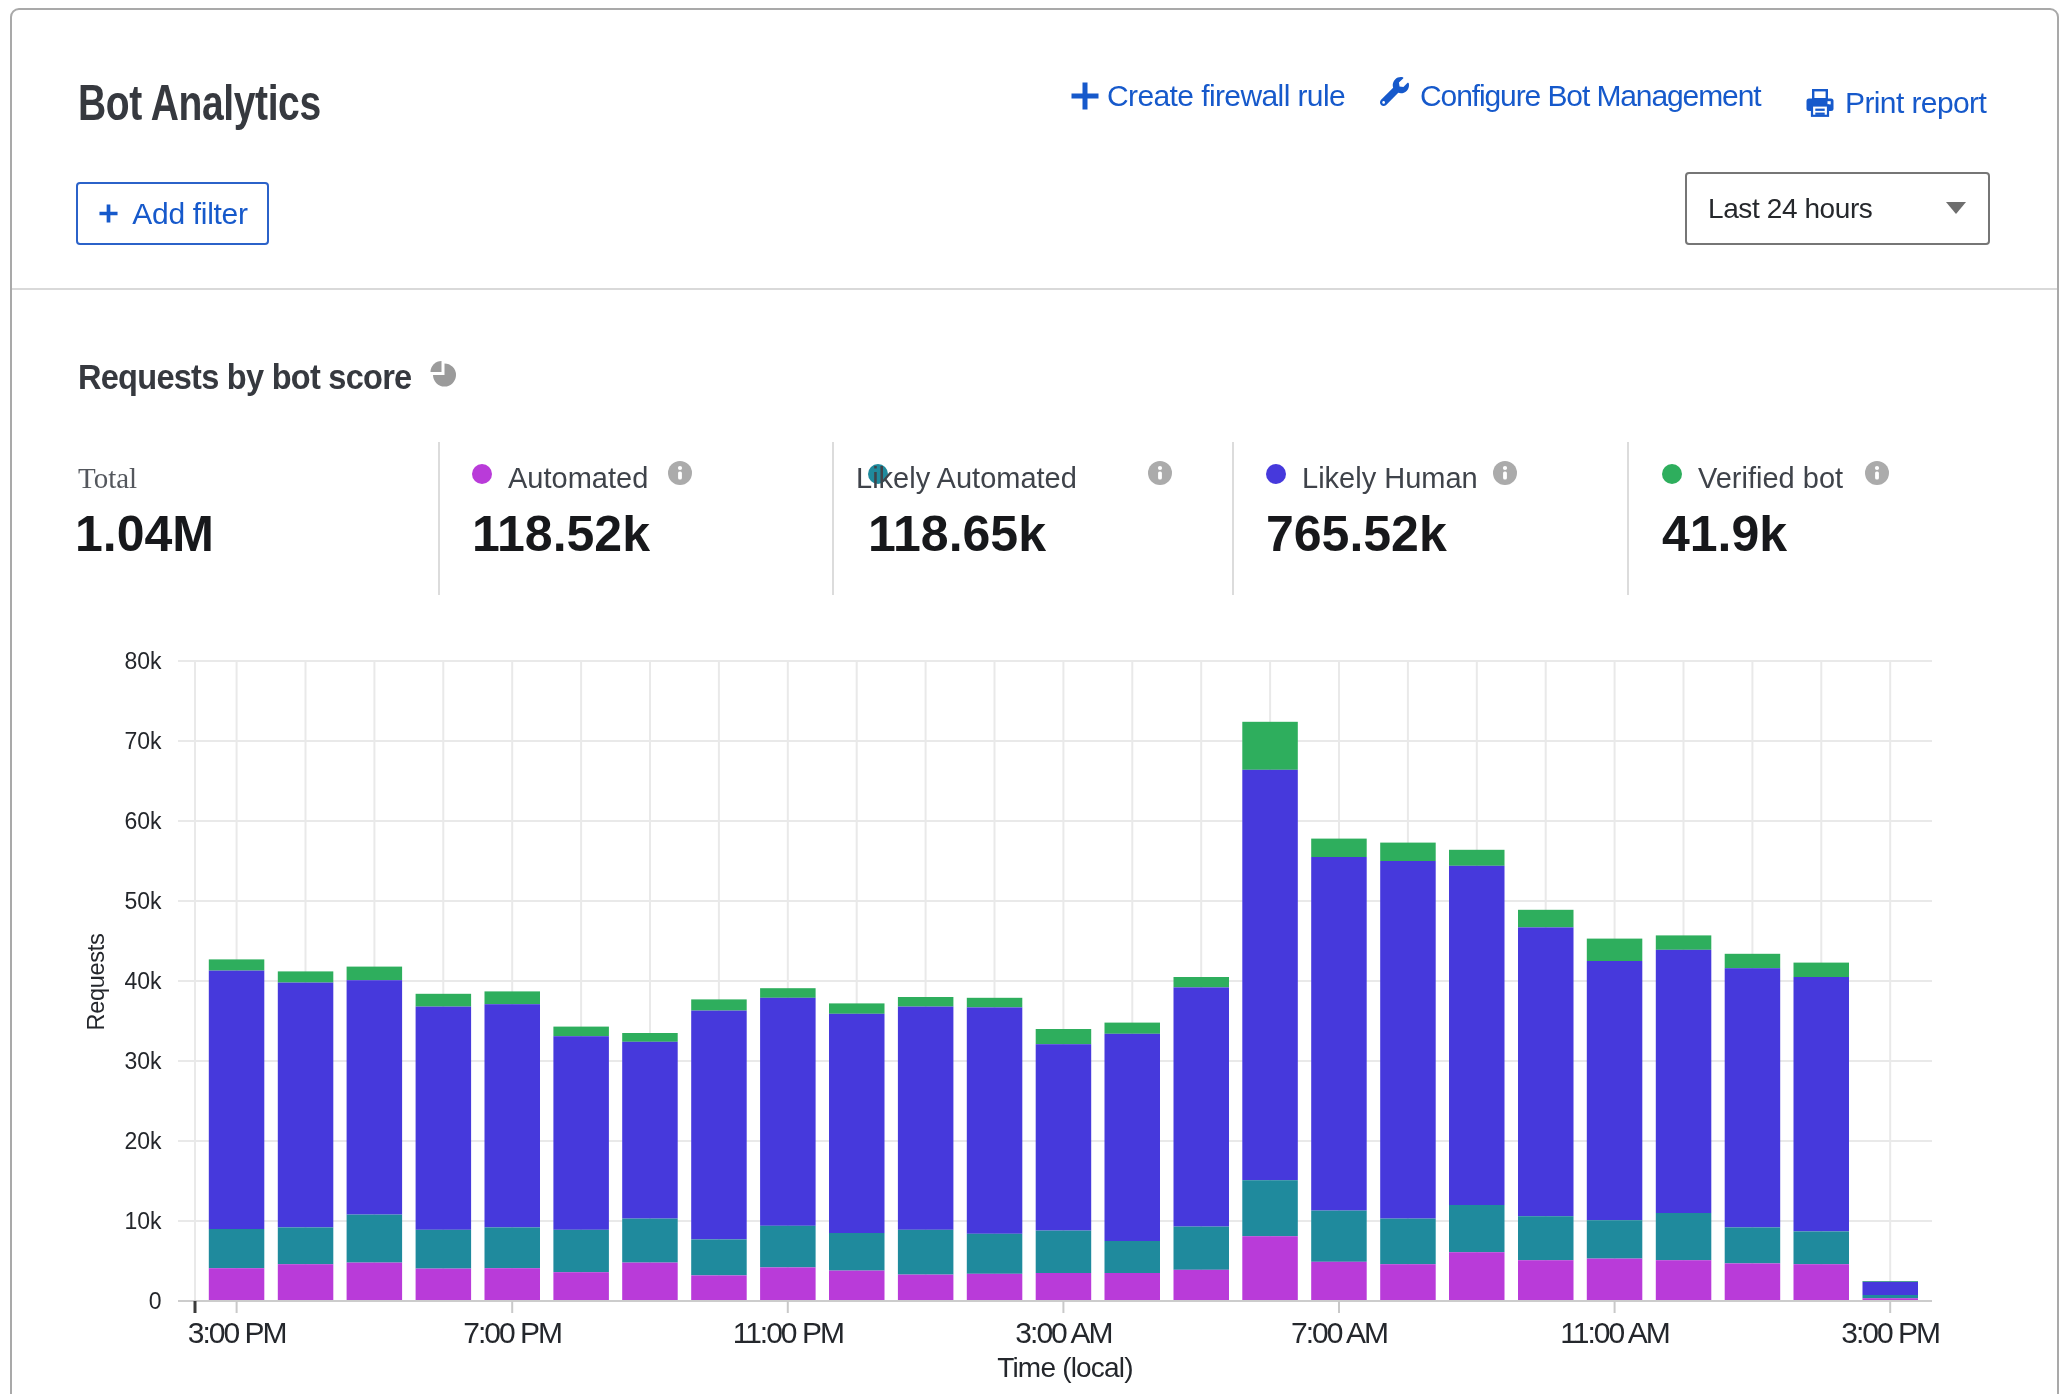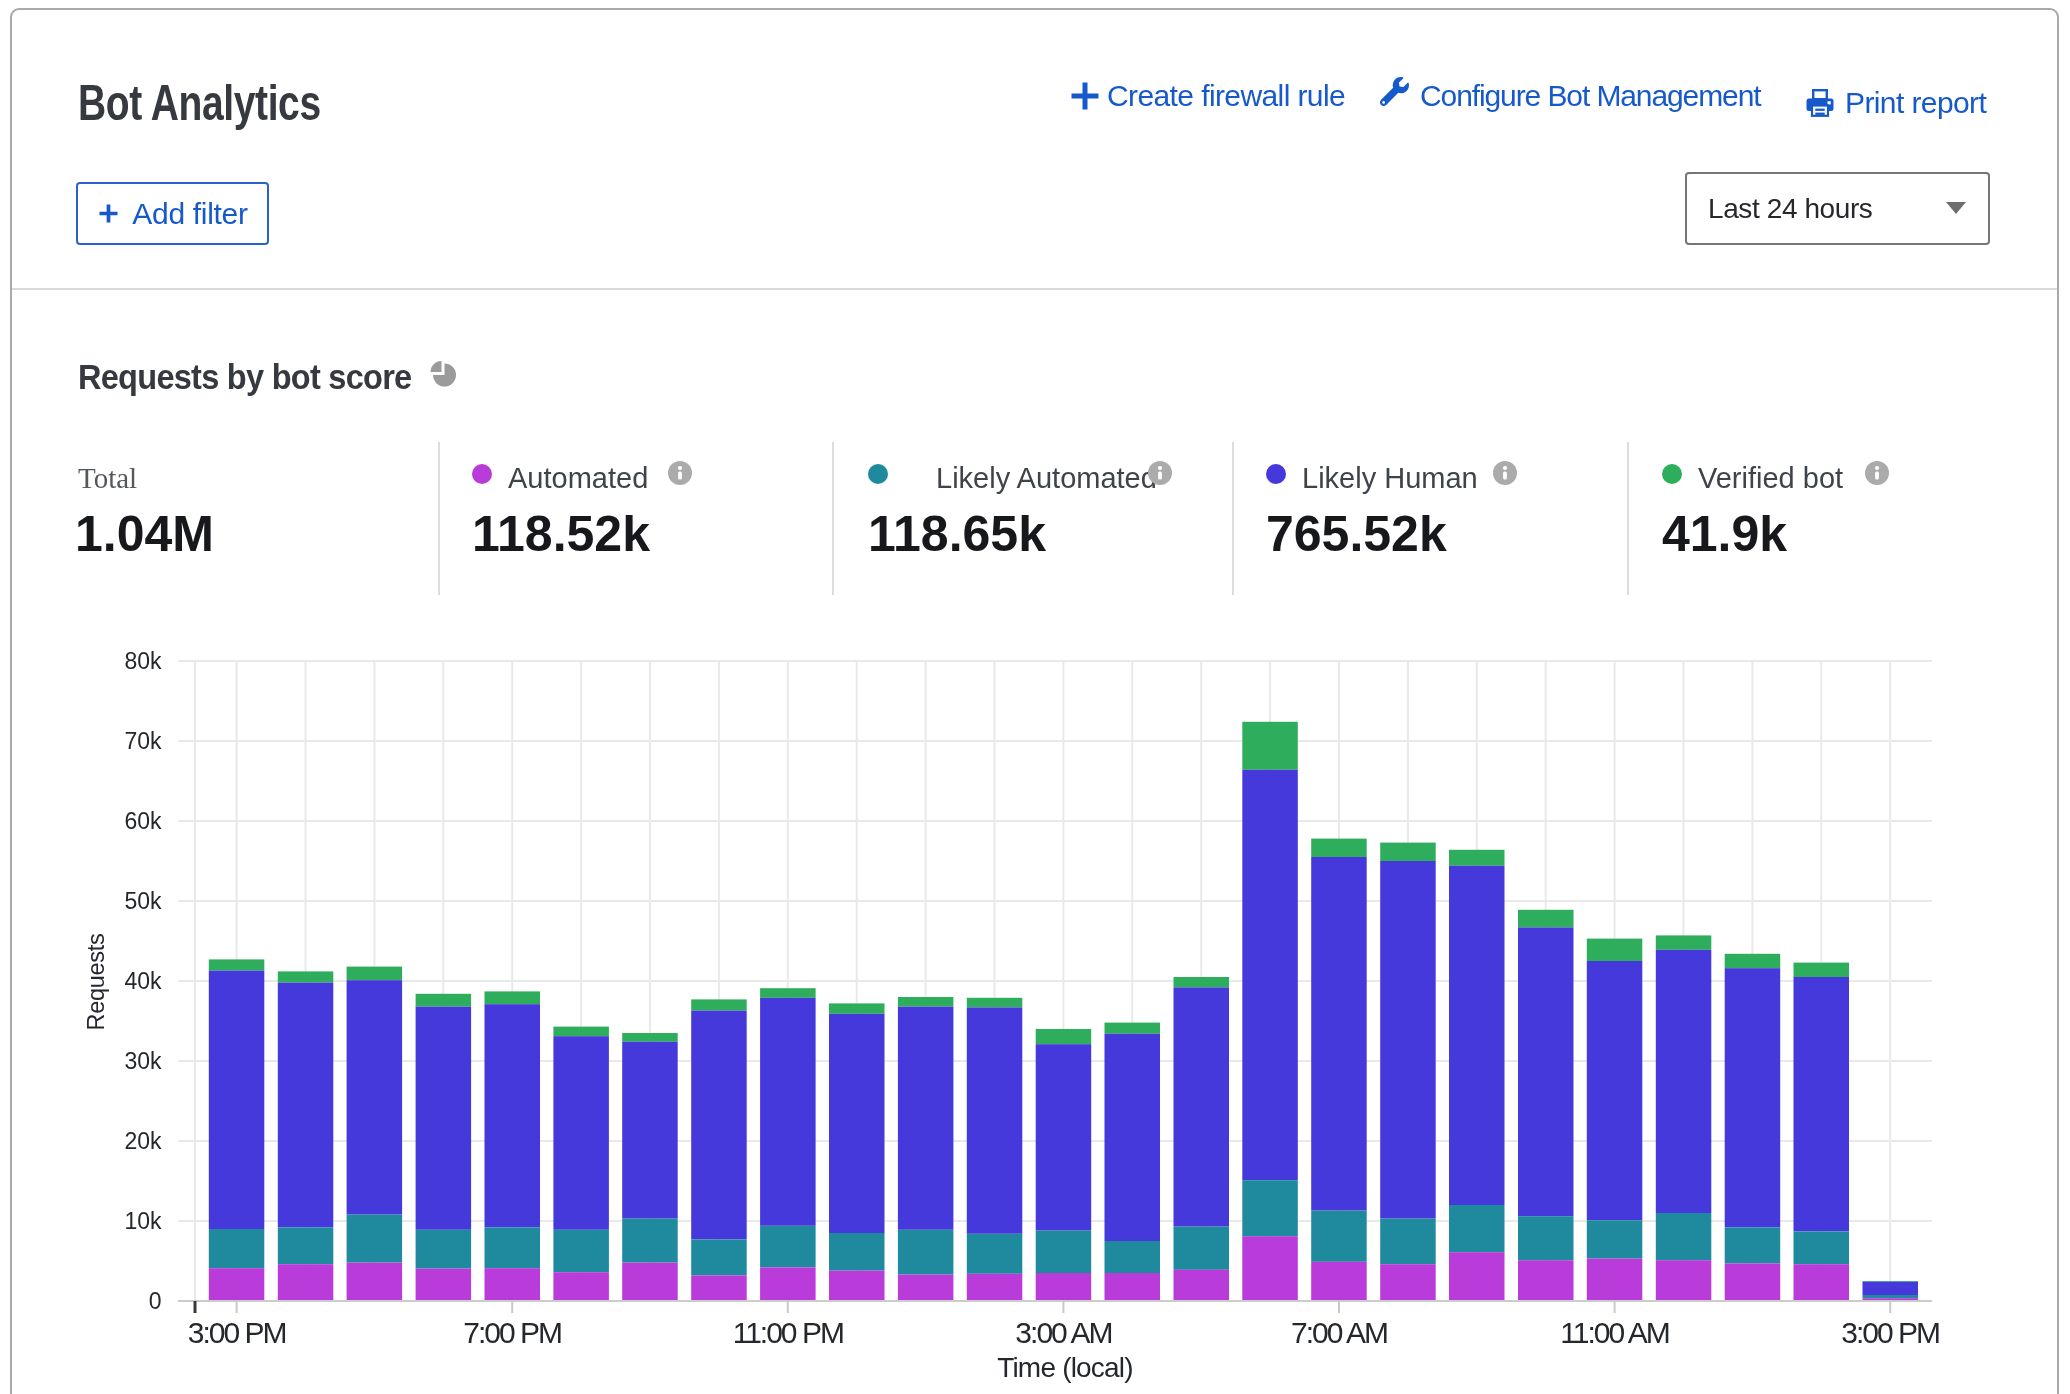--- a/index.html
+++ b/index.html
@@ -75,21 +75,21 @@
 <div style="position:absolute;left:75px;top:505px;font-size:50px;font-weight:700;color:#17181b;">1.04M</div>
 <div style="position:absolute;left:472px;top:464px;width:20px;height:20px;border-radius:50%;background:#b93bd9;"></div>
 <div style="position:absolute;left:508px;top:462px;font-size:29px;color:#3f434a;">Automated</div>
 <svg style="position:absolute;left:668px;top:461px" width="24" height="24" viewBox="0 0 24 24">
       <circle cx="12" cy="12" r="12" fill="#ababab"></circle>
       <circle cx="12" cy="7" r="2.1" fill="#fff"></circle>
       <rect x="10.1" y="10.4" width="3.8" height="8.2" rx="1.6" fill="#fff"></rect>
     </svg>
 <div style="position:absolute;left:472px;top:505px;font-size:50px;font-weight:700;color:#17181b;">118.52k</div>
 <div style="position:absolute;left:868px;top:464px;width:20px;height:20px;border-radius:50%;background:#1f8a9d;"></div>
-<div style="position:absolute;left:936px;top:462px;font-size:29px;color:#3f434a;">Likely Automated</div>
+<div style="position:absolute;left:856px;top:462px;font-size:29px;color:#3f434a;">Likely Automated</div>
 <svg style="position:absolute;left:1148px;top:461px" width="24" height="24" viewBox="0 0 24 24">
       <circle cx="12" cy="12" r="12" fill="#ababab"></circle>
       <circle cx="12" cy="7" r="2.1" fill="#fff"></circle>
       <rect x="10.1" y="10.4" width="3.8" height="8.2" rx="1.6" fill="#fff"></rect>
     </svg>
 <div style="position:absolute;left:868px;top:505px;font-size:50px;font-weight:700;color:#17181b;">118.65k</div>
 <div style="position:absolute;left:1266px;top:464px;width:20px;height:20px;border-radius:50%;background:#4639dc;"></div>
 <div style="position:absolute;left:1302px;top:462px;font-size:29px;color:#3f434a;">Likely Human</div>
 <svg style="position:absolute;left:1493px;top:461px" width="24" height="24" viewBox="0 0 24 24">
       <circle cx="12" cy="12" r="12" fill="#ababab"></circle>

